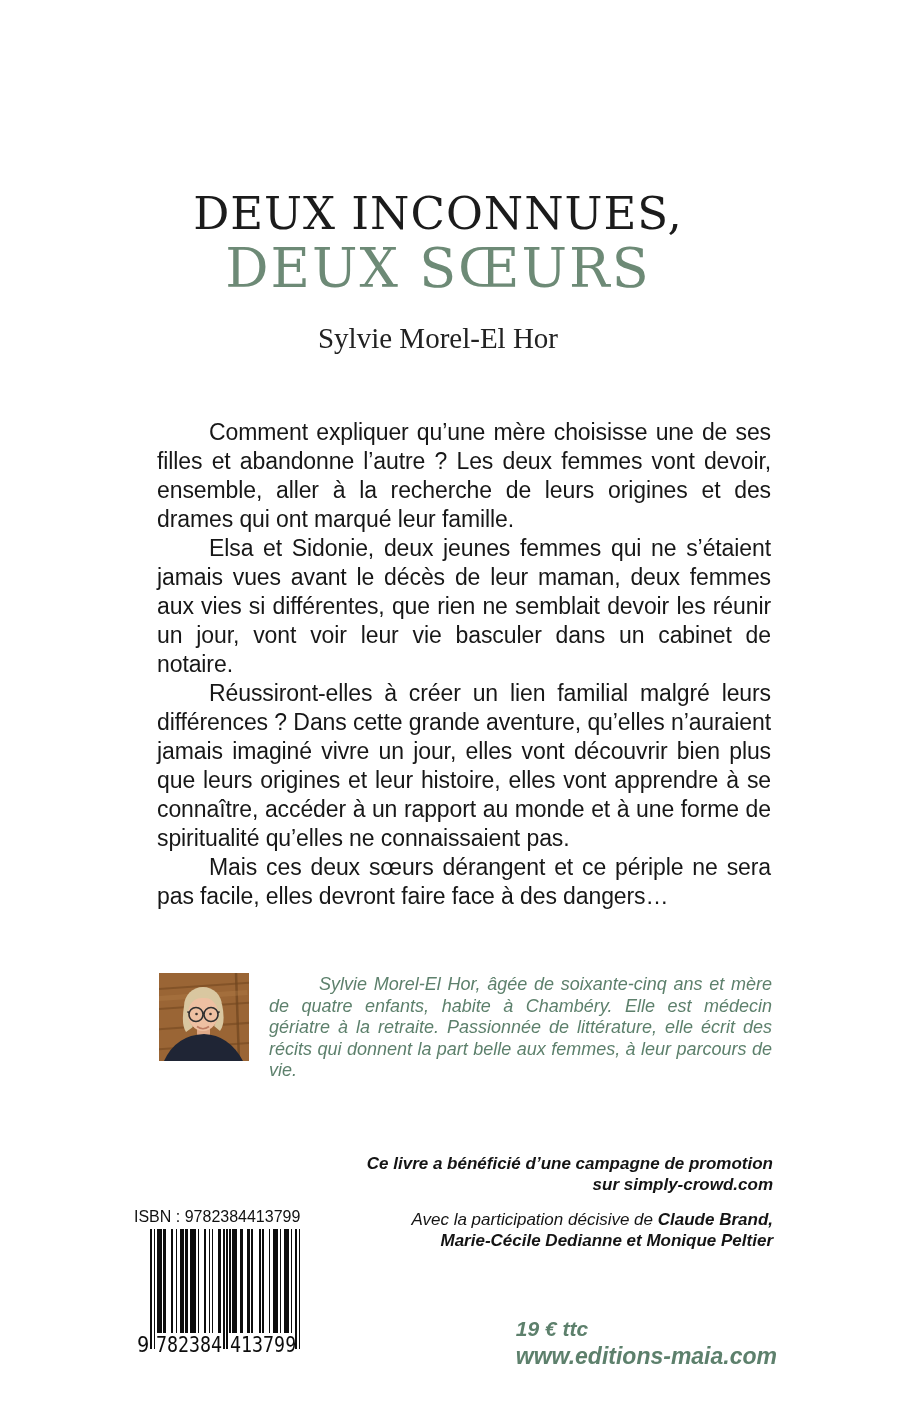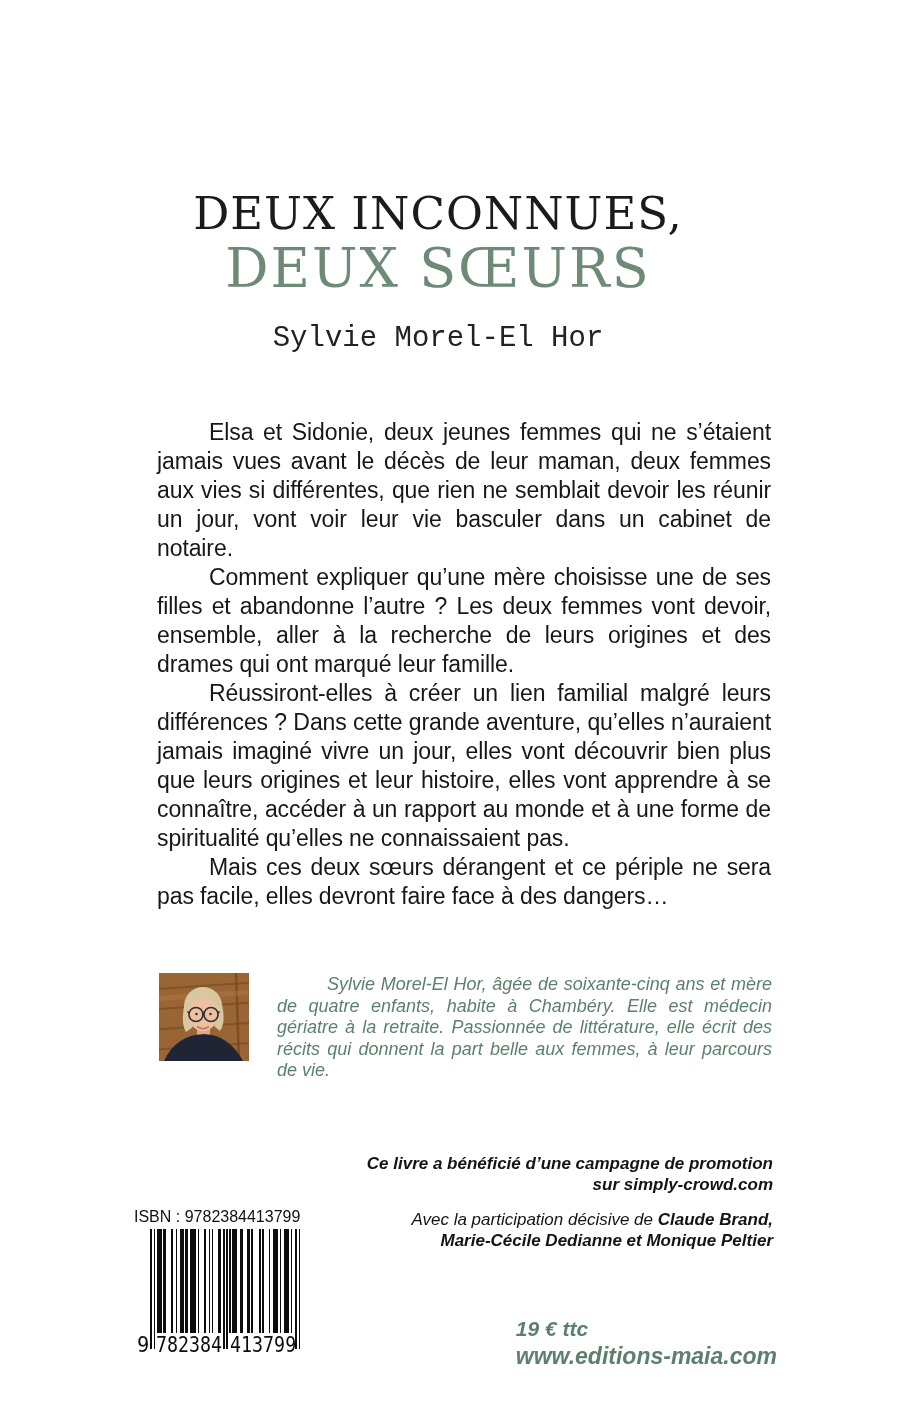--- a/index.html
+++ b/index.html
@@ -16,33 +16,33 @@
   .title-line1 {
     font-size:45px; line-height:55px; letter-spacing:1px; color:var(--ink,#1b1b1b);
     font-weight:500;
   }
   .title-line2 {
     font-size:54px; line-height:55px; letter-spacing:2px; color:var(--accent-green,#6d8a76);
     font-weight:500;
   }
   .author-name {
     position:absolute; top:322px; left:0; width:876px; text-align:center;
-    font-family:Liberation Mono, monospace; font-size:29px; color:#222;
+    font-family:Liberation Serif, serif; font-size:29px; color:#222;
   }
   
   .synopsis {
     position:absolute; left:157px; top:418px; width:614px;
     font-size:23px; line-height:29px; text-align:justify; letter-spacing:-0.1px;
     color:#171717;
   }
   .synopsis p { margin:0; text-indent:52px; }
   
   .bio {
     position:absolute; left:159px; top:973px; width:613px;
-    display:flex; gap:28px; align-items:flex-start;
+    display:flex; gap:20px; align-items:flex-start;
   }
   .bio-photo { flex:0 0 90px; width:90px; height:88px; display:block; }
   .bio-text {
     flex:1; margin-top:1px;
     color:var(--text-green,#5d806c); font-style:italic; font-size:18px;
     line-height:21.5px; text-align:justify; text-indent:50px;
   }
   
   .promo {
     position:absolute; right:142px; top:1153px; width:480px; text-align:right;
@@ -73,22 +73,22 @@
 <div class="page">
 
   <div class="title-block">
     <div class="title-line1">DEUX INCONNUES,</div>
     <div class="title-line2">DEUX SŒURS</div>
   </div>
 
   <div class="author-name">Sylvie Morel-El Hor</div>
 
   <div class="synopsis">
+    <p>Comment expliquer qu’une mère choisisse une de ses filles et abandonne l’autre ? Les deux femmes vont devoir, ensemble, aller à la recherche de leurs origines et des drames qui ont marqué leur famille.</p>
     <p>Elsa et Sidonie, deux jeunes femmes qui ne s’étaient jamais vues avant le décès de leur maman, deux femmes aux vies si différentes, que rien ne semblait devoir les réunir un jour, vont voir leur vie basculer dans un cabinet de notaire.</p>
-    <p>Comment expliquer qu’une mère choisisse une de ses filles et abandonne l’autre ? Les deux femmes vont devoir, ensemble, aller à la recherche de leurs origines et des drames qui ont marqué leur famille.</p>
     <p>Réussiront-elles à créer un lien familial malgré leurs différences ? Dans cette grande aventure, qu’elles n’auraient jamais imaginé vivre un jour, elles vont découvrir bien plus que leurs origines et leur histoire, elles vont apprendre à se connaître, accéder à un rapport au monde et à une forme de spiritualité qu’elles ne connaissaient pas.</p>
     <p>Mais ces deux sœurs dérangent et ce périple ne sera pas facile, elles devront faire face à des dangers…</p>
   </div>
 
   <div class="bio">
     <svg class="bio-photo" viewBox="0 0 90 88" aria-hidden="true">
       <rect x="0" y="0" width="90" height="88" fill="#9a6535"></rect>
       <g stroke="#7c4e24" stroke-width="2" opacity="0.75" transform="rotate(-4 45 44)">
         <line x1="-6" y1="13" x2="96" y2="13"></line>
         <line x1="-6" y1="33" x2="96" y2="33"></line>

